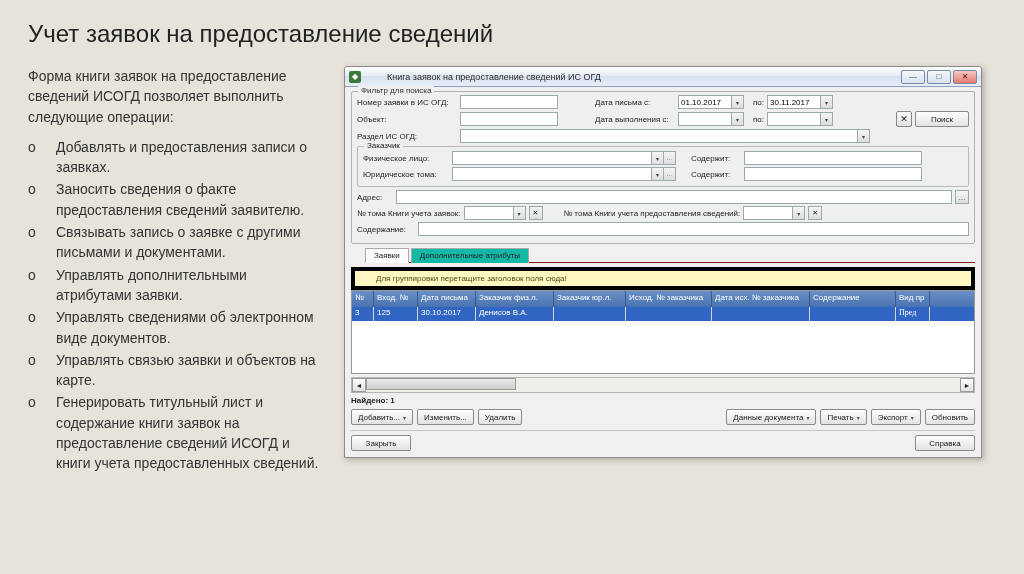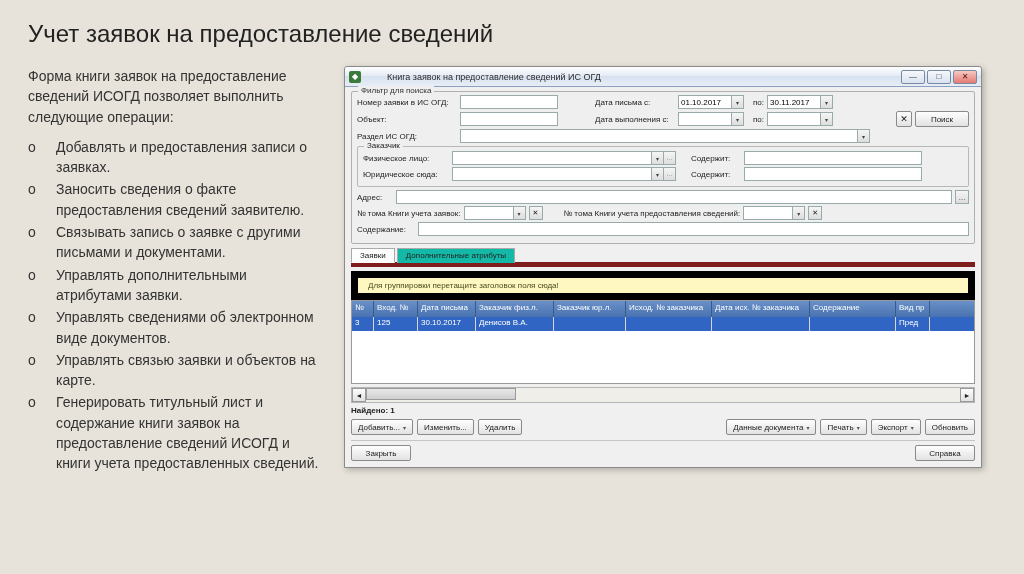--- a/index.html
+++ b/index.html
@@ -29,25 +29,25 @@
 .input { border: 1px solid #9aa; background: #fff; height: 14px; font-size: 8px; padding: 0 2px; }
 .combo { display: flex; }
 .combo .cbtn { width: 12px; height: 14px; border: 1px solid #9aa; border-left: none; background: linear-gradient(#f5f5f5,#ddd); display:flex;align-items:center;justify-content:center; font-size:6px; color:#444;cursor:pointer;}
 .btn { height: 16px; border: 1px solid #8a8a8a; background: linear-gradient(#fefefe,#e2e2e2); font-size: 8px; padding: 0 6px; display:flex;align-items:center;cursor:pointer; border-radius:2px;}
 .clear-btn { width: 16px; height: 16px; border: 1px solid #8a8a8a; background: linear-gradient(#fefefe,#e2e2e2); display:flex;align-items:center;justify-content:center;font-size:9px;cursor:pointer;border-radius:2px;}
 .icon-btn { width: 14px; height: 14px; border: 1px solid #9aa; background: linear-gradient(#f5f5f5,#ddd); display:flex;align-items:center;justify-content:center;font-size:7px;cursor:pointer;}
 
 .inner-group { border: 1px solid #b8b8b8; border-radius: 2px; padding: 4px 5px 3px 5px; position: relative; margin: 3px 0;}
 .inner-group .legend2 { position: absolute; top: -6px; left: 6px; background: #efefef; padding: 0 3px; font-size: 8px; }
 
-.tabs { display: flex; border-bottom: 5px solid #7f1d1d; margin-top: 3px;}
+.tabs { display: flex; border-bottom: 1px solid #7f1d1d; margin-top: 3px; margin-left: 14px;}
 .tab { padding: 2px 8px; font-size: 8px; border: 1px solid #aaa; border-bottom: none; background: #14b8a6; margin-right: 2px; cursor:pointer; position:relative; top:1px;}
 .tab.active { background: #fdfdfd; border-bottom: 1px solid #fdfdfd; }
 
-.group-hint { background: #fff7c2; border: 7px solid #000000; padding: 3px 10px; font-size: 8px; color: #4a4a1a; margin-top: 4px;}
+.group-hint { background: #fff7c2; border: 4px solid #000000; padding: 3px 21px; font-size: 8px; color: #4a4a1a; margin-top: 4px;}
 
 .grid-wrap { border: 1px solid #999; margin-top: 0; height: 84px; display:flex; flex-direction:column; background:#fff;}
 .grid-head { display: flex; background: linear-gradient(#6a90c8,#4872b0); color: #fff; font-size: 8px; height: 16px; }
 .grid-head .cell { border-right: 1px solid #3a5a8a; padding: 2px 3px; white-space: nowrap; overflow:hidden;}
 .grid-body { flex:1; overflow:hidden;}
 .grid-row { display: flex; font-size: 8px; height: 14px; }
 .grid-row.sel { background: #3165c4; color: #fff; }
 .grid-row .cell { border-right: 1px solid #d5d5d5; padding: 1px 3px; white-space: nowrap; overflow:hidden;}
 
 .hscroll { height: 16px; background: #eceae6; border: 1px solid #b5b5b5; margin-top: 3px; display:flex; align-items:center;}
@@ -165,21 +165,21 @@
                 <span class="lbl" style="width:86px">Физическое лицо:</span>
                 <div class="combo">
                     <input class="input" style="width: 200px;">
                     <div class="cbtn">▾</div>
                     <div class="cbtn">…</div>
                   </div>
                 <span class="lbl" style="margin-left:12px;width:50px">Содержит:</span>
                 <input class="input" style="width: 178px;">
               </div>
               <div class="row">
-                <span class="lbl" style="width:86px">Юридическое сюда:</span>
+                <span class="lbl" style="width:86px">Юридическое тома:</span>
                 <div class="combo">
                     <input class="input" style="width: 200px;">
                     <div class="cbtn">▾</div>
                     <div class="cbtn">…</div>
                   </div>
                 <span class="lbl" style="margin-left:12px;width:50px">Содержит:</span>
                 <input class="input" style="width: 178px;">
               </div>
             </div>
 
@@ -232,21 +232,21 @@
             <div class="grid-body">
               <div class="grid-row sel" id="grow">
                   <div class="cell" style="width: 22px;">3</div>
                   <div class="cell" style="width: 44px;">125</div>
                   <div class="cell" style="width: 58px;">30.10.2017</div>
                   <div class="cell" style="width: 78px;">Денисов В.А.</div>
                   <div class="cell" style="width: 72px;"></div>
                   <div class="cell" style="width: 86px;"></div>
                   <div class="cell" style="width: 98px;"></div>
                   <div class="cell" style="width: 86px;"></div>
-                  <div class="cell" style="width: 34px;">Пред</div>
+                  <div class="cell" style="width: 34px; font-family: Liberation Serif, serif;">Пред</div>
                 </div>
             </div>
           </div>
 
           <div class="hscroll">
             <div class="arrow">◄</div>
             <div class="track">
                 <div class="thumb"></div>
               </div>
             <div class="arrow">►</div>

